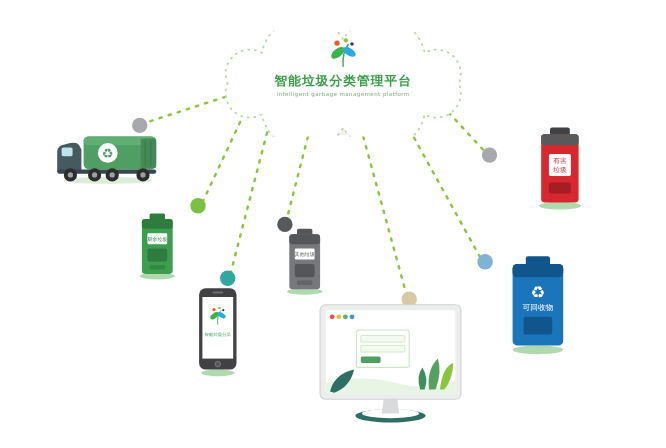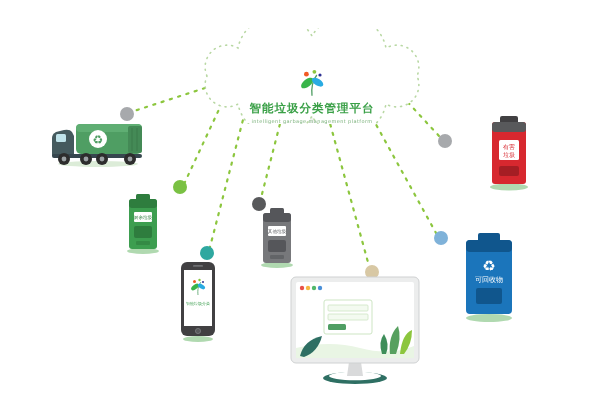--- a/index.html
+++ b/index.html
@@ -7,21 +7,21 @@
     position:relative;width:605px;height:407px;background:#ffffff;overflow:hidden;
     font-family:"DejaVu Sans","Liberation Sans",sans-serif;
   }
   .overlay{position:absolute;left:0;top:0;width:605px;height:407px;}
   .device{position:absolute;}
   .device svg{display:block;width:100%;height:100%;}
   .cloud{position:absolute;left:197px;top:28px;width:230px;height:96px;}
   .cloud-shape{position:absolute;left:0;top:0;width:100%;height:100%;}
   .cloud-content{
     position:absolute;inset:0;display:flex;flex-direction:column;
-    align-items:center;justify-content:flex-end;padding-top:4px;
+    align-items:center;justify-content:flex-start;padding-top:4px;
   }
   .cloud-logo{width:32px;height:32px;}
   .cloud-title{font-size:11.5px;font-weight:bold;color:#3aa047;letter-spacing:1px;margin-top:2px;}
   .cloud-subtitle{font-size:5px;color:#7cb27c;letter-spacing:0.4px;margin-top:2px;}
 </style>
 </head>
 <body>
 
 <div class="canvas">
 

